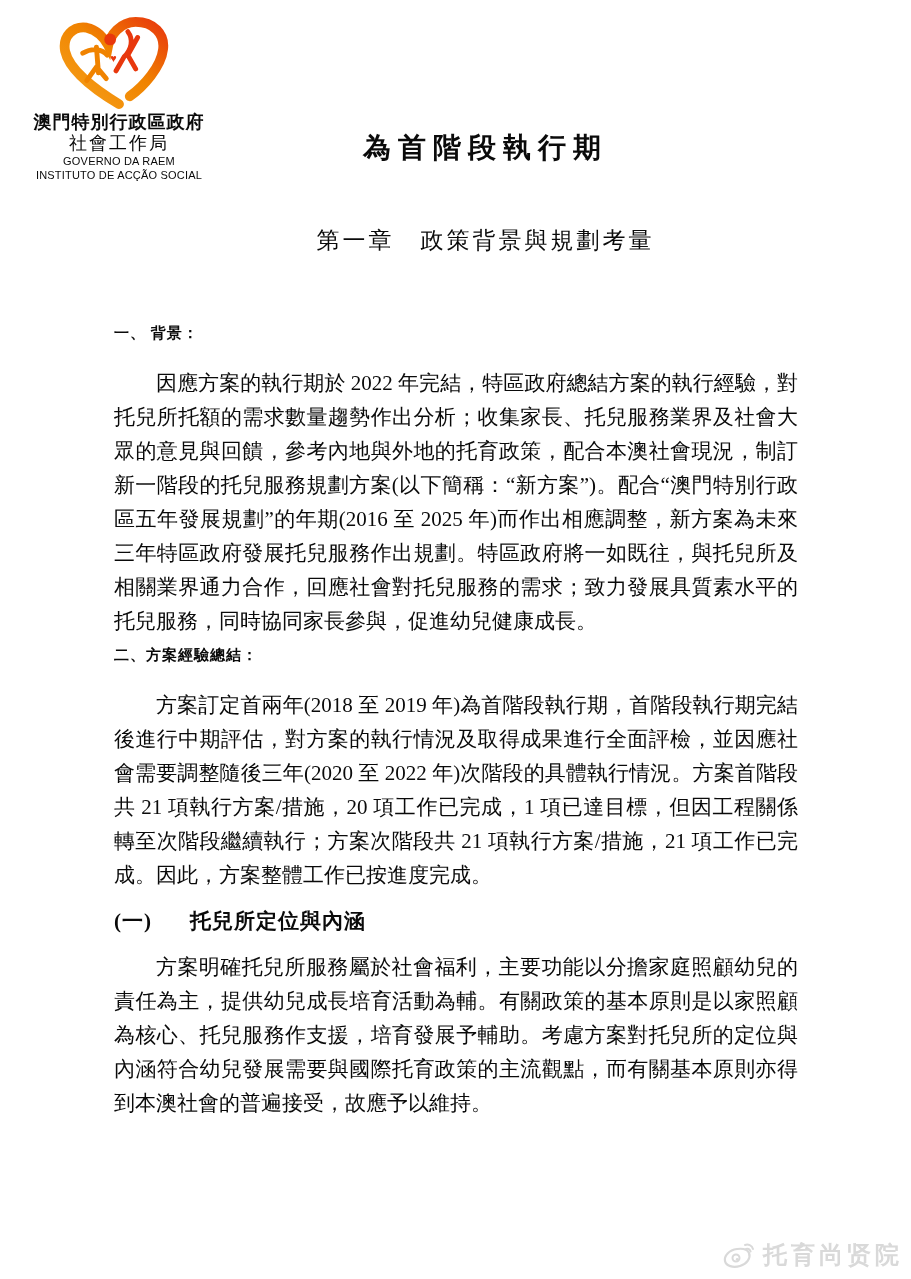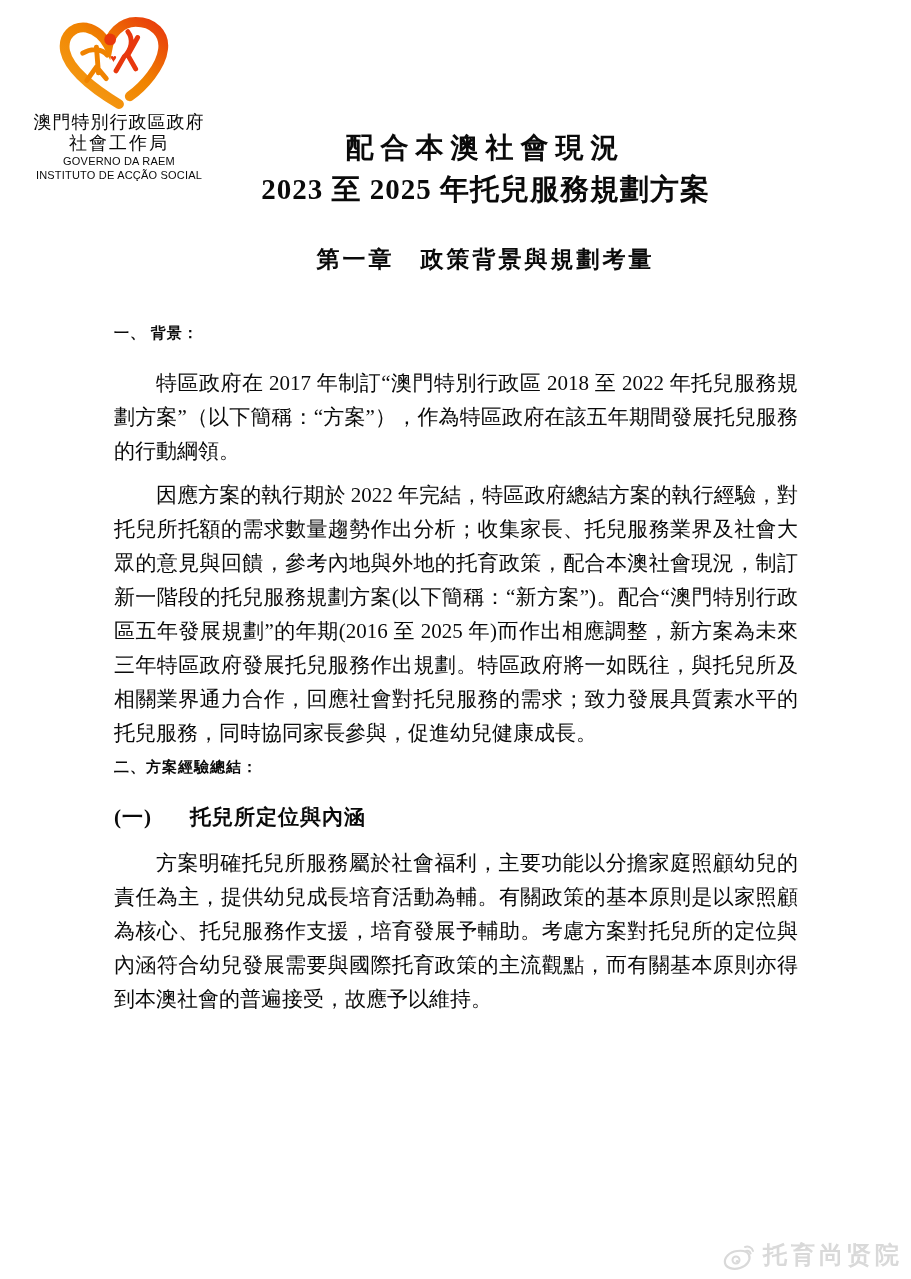--- a/index.html
+++ b/index.html
@@ -17,35 +17,35 @@
   
   .logo-block {
     position: absolute;
     left: 24px;
     top: 14px;
     width: 190px;
     text-align: center;
     font-family: "Liberation Sans", "DejaVu Sans", sans-serif;
   }
   .logo-heart { display: block; margin: 0 auto 2px auto; }
-  .org-zh1 { font-size: 18px; font-weight: normal; letter-spacing: 1px; line-height: 21px; }
+  .org-zh1 { font-size: 18px; font-weight: bold; letter-spacing: 1px; line-height: 21px; }
   .org-zh2 { font-size: 18px; font-weight: normal; letter-spacing: 2px; line-height: 21px; }
   .org-pt  { font-size: 11px; font-weight: normal; line-height: 14px; letter-spacing: 0.2px; }
 
   
   .title-block {
     position: absolute;
     left: 60px;
     right: 0;
     top: 128px;
     text-align: center;
   }
   .doc-title-1 { font-size: 28px; font-weight: bold; letter-spacing: 7px; line-height: 40px; }
   .doc-title-2 { font-size: 29px; font-weight: bold; letter-spacing: 1px; line-height: 42px; }
-  .chapter-heading { font-size: 23px; font-weight: bold; letter-spacing: 3px; margin-top: 34px; }
+  .chapter-heading { font-size: 23px; font-weight: normal; letter-spacing: 3px; margin-top: 57px; }
 
   
   .content {
     position: absolute;
     left: 114px;
     top: 316px;
     width: 684px;
     font-size: 21px;
   }
   .content h2 {
@@ -71,21 +71,21 @@
     letter-spacing: 1px;
   }
   .sub-heading .sub-title { margin-left: 38px; text-align: right; }
 
   
   .watermark {
     position: absolute;
     right: 8px;
     bottom: 8px;
     display: flex;
-    align-items: flex-end;
+    align-items: flex-start;
     gap: 6px;
     color: #d9d9d9;
     font-family: "Liberation Sans", "DejaVu Sans", sans-serif;
     font-size: 24px;
     font-weight: bold;
     letter-spacing: 4px;
     text-shadow: 0 0 1px #ffffff;
     user-select: none;
   }
 </style>
@@ -109,32 +109,31 @@
       <path d="M84 18 C90 26 88 36 80 44 M94 24 L84 42 L92 56 M80 44 L72 58" fill="none" stroke="#E8380D" stroke-width="5" stroke-linecap="round" stroke-linejoin="round"></path>
       <text x="66" y="49" font-size="11" fill="#E8380D">♥</text>
     </svg>
     <div class="org-zh1">澳門特別行政區政府</div>
     <div class="org-zh2">社會工作局</div>
     <div class="org-pt">GOVERNO DA RAEM</div>
     <div class="org-pt">INSTITUTO DE ACÇÃO SOCIAL</div>
   </div>
 
   <div class="title-block">
-    <div class="doc-title-1">配合本澳社會現況</div>
-    <div class="doc-title-2">2023 至 2025 年托兒服務規劃方案</div>
+    <div class="doc-title-1">為首階段執行期</div>
     <div class="chapter-heading">第一章　政策背景與規劃考量</div>
   </div>
 
   <main class="content">
 
     <h2>一、 背景：</h2>
-    <p>特區政府在 2017 年制訂“澳門特別行政區 2018 至 2022 年托兒服務規劃方案”（以下簡稱：“方案”），作為特區政府在該五年期間發展托兒服務的行動綱領。</p>
     <p class="tight">因應方案的執行期於 2022 年完結，特區政府總結方案的執行經驗，對托兒所托額的需求數量趨勢作出分析；收集家長、托兒服務業界及社會大眾的意見與回饋，參考內地與外地的托育政策，配合本澳社會現況，制訂新一階段的托兒服務規劃方案(以下簡稱：“新方案”)。配合“澳門特別行政區五年發展規劃”的年期(2016 至 2025 年)而作出相應調整，新方案為未來三年特區政府發展托兒服務作出規劃。特區政府將一如既往，與托兒所及相關業界通力合作，回應社會對托兒服務的需求；致力發展具質素水平的托兒服務，同時協同家長參與，促進幼兒健康成長。</p>
 
     <h2 class="sec2">二、方案經驗總結：</h2>
+    <p class="tight">方案訂定首兩年(2018 至 2019 年)為首階段執行期，首階段執行期完結後進行中期評估，對方案的執行情況及取得成果進行全面評檢，並因應社會需要調整隨後三年(2020 至 2022 年)次階段的具體執行情況。方案首階段共 21 項執行方案/措施，20 項工作已完成，1 項已達目標，但因工程關係轉至次階段繼續執行；方案次階段共 21 項執行方案/措施，21 項工作已完成。因此，方案整體工作已按進度完成。</p>
 
     <div class="sub-heading">
       <span>(一)</span><span class="sub-title">托兒所定位與內涵</span>
     </div>
     <p class="tight">方案明確托兒所服務屬於社會福利，主要功能以分擔家庭照顧幼兒的責任為主，提供幼兒成長培育活動為輔。有關政策的基本原則是以家照顧為核心、托兒服務作支援，培育發展予輔助。考慮方案對托兒所的定位與內涵符合幼兒發展需要與國際托育政策的主流觀點，而有關基本原則亦得到本澳社會的普遍接受，故應予以維持。</p>
 
   </main>
 
   <div class="watermark">
     <svg width="34" height="30" viewBox="0 0 34 30">

